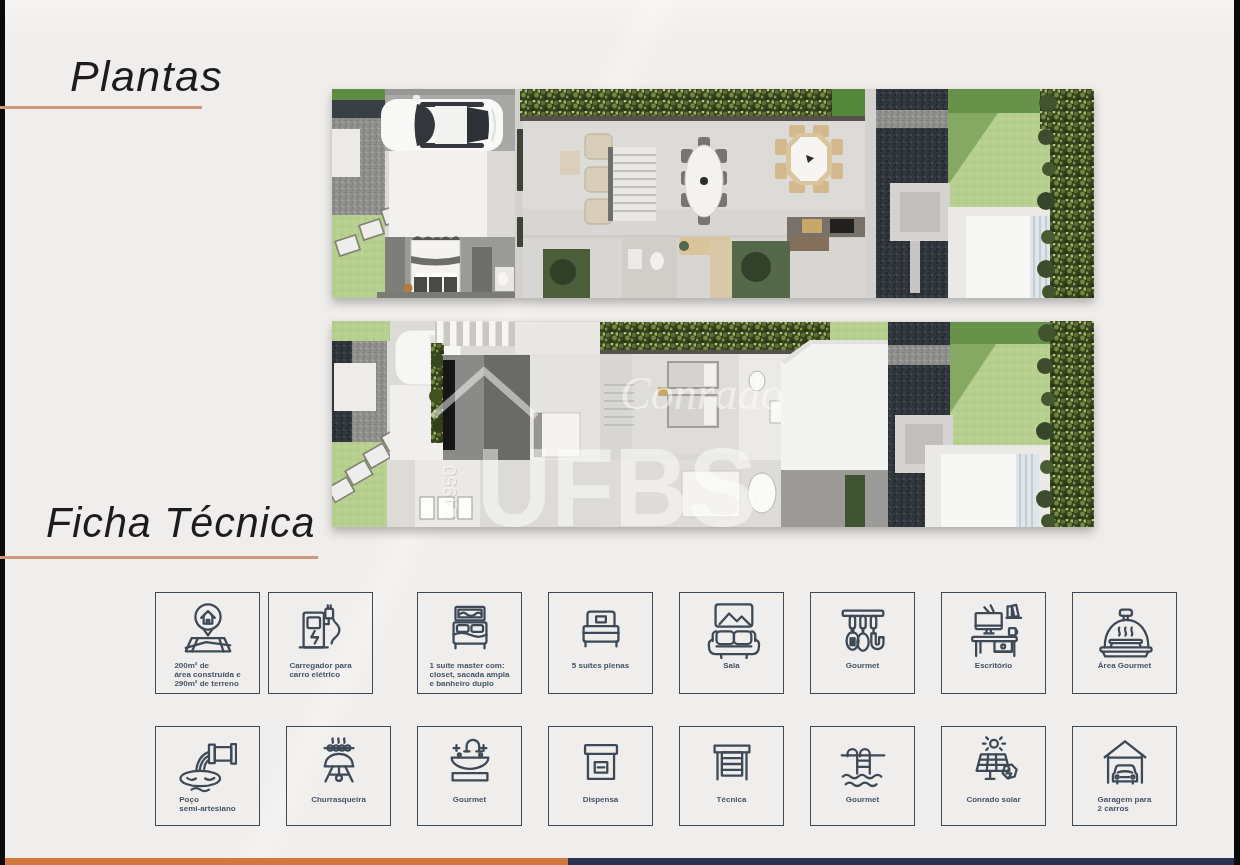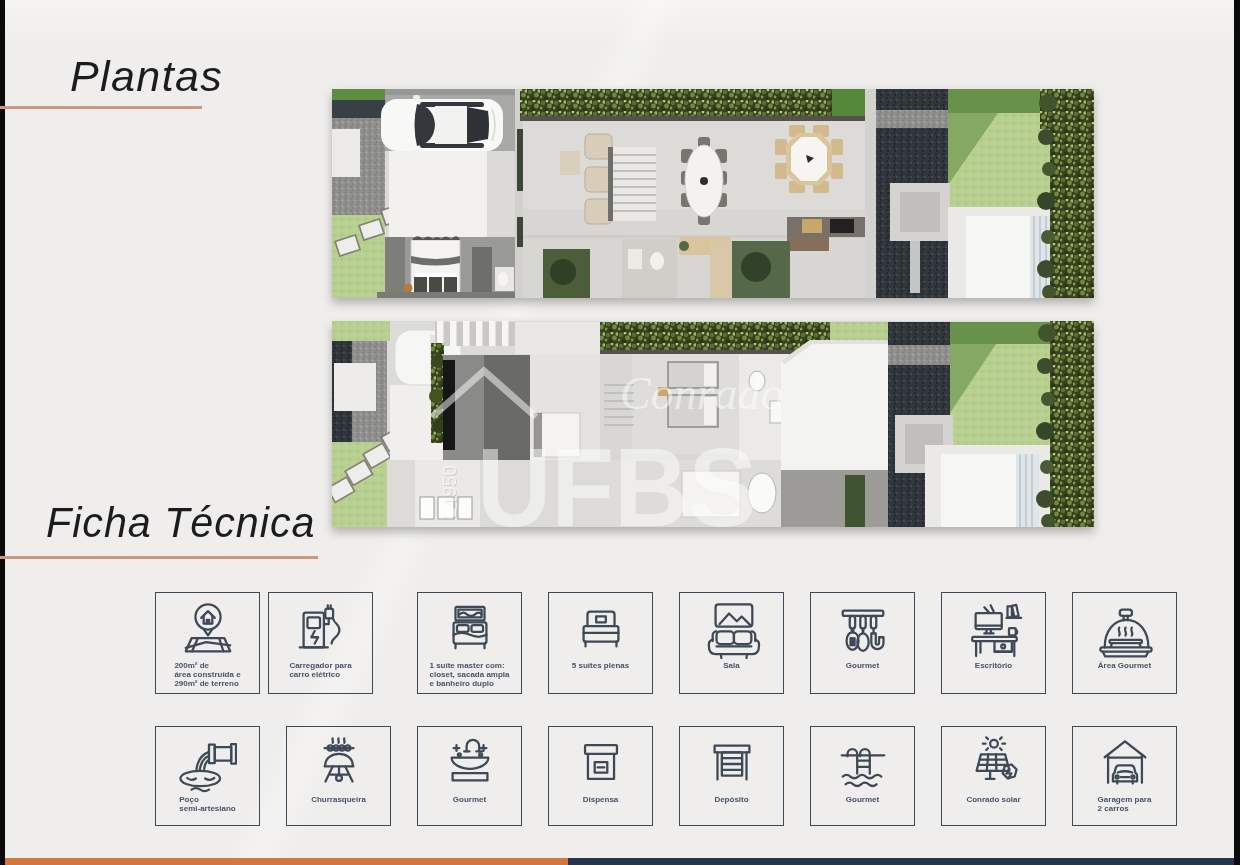--- a/index.html
+++ b/index.html
@@ -558,21 +558,21 @@
 </svg>
     <div class="lbl">Dispensa</div>
   </div>
 <div class="card row2" style="left:679px">
     <svg width="58" height="58" viewBox="0 0 60 60" fill="none" stroke="#3e4957" stroke-width="2.35" stroke-linecap="round" stroke-linejoin="round">
 <rect x="12" y="11" width="36" height="7"></rect>
 <path d="M15,18 v28 M45,18 v28"></path>
 <rect x="19.5" y="18" width="21" height="24"></rect>
 <path d="M19.5,24 h21 M19.5,30 h21 M19.5,36 h21"></path>
 </svg>
-    <div class="lbl">Depósito</div>
+    <div class="lbl">Técnica</div>
   </div>
 <div class="card row2" style="left:810px">
     <svg width="58" height="58" viewBox="0 0 60 60" fill="none" stroke="#3e4957" stroke-width="2.35" stroke-linecap="round" stroke-linejoin="round">
 <path d="M8,21 h44"></path>
 <path d="M24,40 V19.5 a5,5 0 0 0 -10,0 V22"></path>
 <path d="M37,40 V19.5 a5,5 0 0 0 -10,0 V22"></path>
 <path d="M24,26.5 h13 M24,33 h13"></path>
 <path d="M9,43 q4,-3.5 8,0 q4,3.5 8,0 q4,-3.5 8,0 q4,3.5 8,0 q4,-3.5 8,0"></path>
 <path d="M12,51 q4,-3.5 8,0 q4,3.5 8,0 q4,-3.5 8,0 q4,3.5 8,0"></path>
 </svg>

